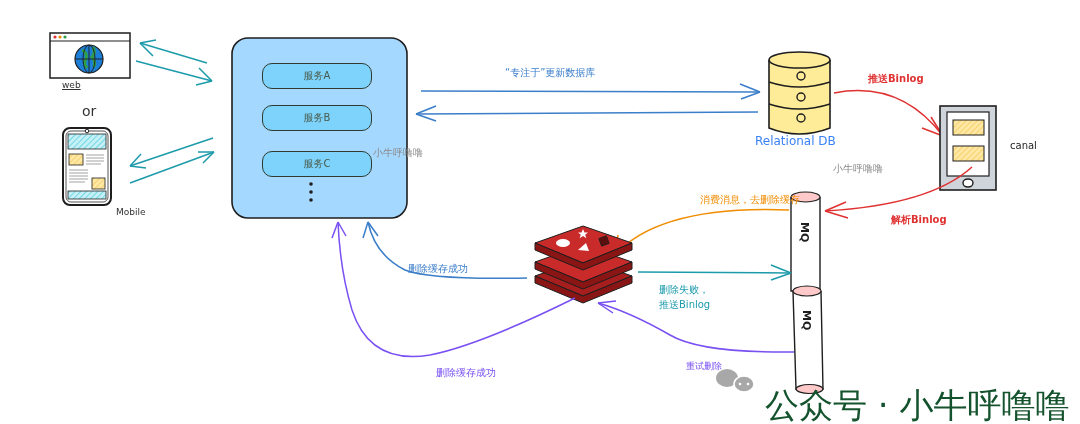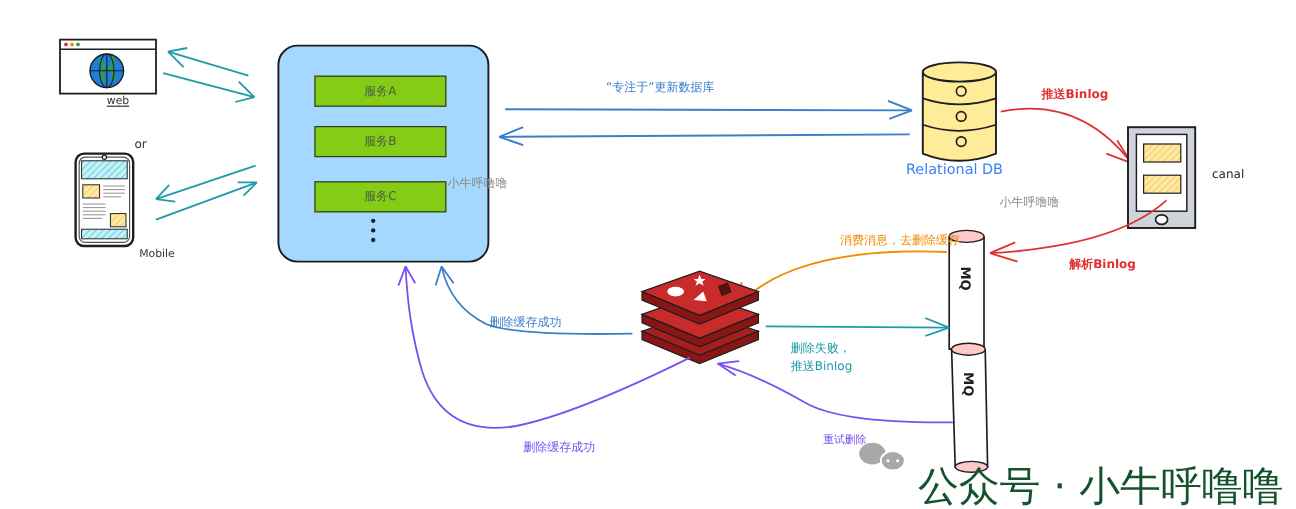--- a/index.html
+++ b/index.html
@@ -1,19 +1,19 @@
 <!DOCTYPE html>
 <html><head>
 <meta charset="utf-8">
 <style>
   html, body { margin:0; padding:0; background:#ffffff; }
   body { width:1080px; height:424px; overflow:hidden; position:relative; font-family:"DejaVu Sans", sans-serif; }
   #canvas { position:absolute; left:0; top:0; width:1080px; height:424px; }
   .lbl { position:absolute; white-space:nowrap; font-family:"DejaVu Sans", sans-serif; }
-  .svc { position:absolute; left:262px; width:108px; height:24px; background:#84cc16; border:1.5px solid #2e3b2e; border-radius:0;
+  .svc { position:absolute; left:262px; width:108px; height:24px; background:#7dd3fc; border:1.5px solid #2e3b2e; border-radius:10px;
          font-size:10px; color:#4a5a4a; display:flex; align-items:center; justify-content:center; }
 </style>
 </head>
 <body>
 
 <svg id="canvas" viewBox="0 0 1080 424" xmlns="http://www.w3.org/2000/svg">
   <defs>
     <pattern id="hatch-blue" width="4" height="4" patternUnits="userSpaceOnUse" patternTransform="rotate(45)">
       <rect width="4" height="4" fill="#c5f0f5"></rect>
       <line x1="0" y1="0" x2="0" y2="4" stroke="#3bc9db" stroke-width="1.2"></line>
@@ -164,22 +164,22 @@
   </g>
 
   <g fill="#a8a8a8">
     <ellipse cx="727" cy="378" rx="11" ry="9"></ellipse>
     <ellipse cx="744" cy="384" rx="10" ry="8" stroke="#ffffff" stroke-width="1.5"></ellipse>
     <circle cx="740" cy="384" r="1.3" fill="#fff"></circle>
       <circle cx="748" cy="384" r="1.3" fill="#fff"></circle>
   </g>
 </svg>
 
-<div class="lbl" style="left:89px;top:80px;font-size:9px;color:#333;text-decoration:underline;">web</div>
-<div class="lbl" style="left:82px;top:115px;font-size:10px;color:#333;margin-left:30px;">or</div>
+<div class="lbl" style="left:62px;top:80px;font-size:9px;color:#333;text-decoration:underline;">web</div>
+<div class="lbl" style="left:82px;top:103px;font-size:14px;color:#333;">or</div>
 <div class="lbl" style="left:73px;top:207px;font-size:9px;color:#333;padding-left:43px;">Mobile</div>
 
 <div class="svc" style="top:63px;">服务A</div>
 <div class="svc" style="top:105px;">服务B</div>
 <div class="svc" style="top:151px;">服务C</div>
 
 <div class="lbl" style="left:373px;top:146px;font-size:10px;color:#8a8a8a;">小牛呼噜噜</div>
 
 <div class="lbl" style="left:505px;top:66px;font-size:10px;color:#3b7ec9;">“专注于”更新数据库</div>
 

